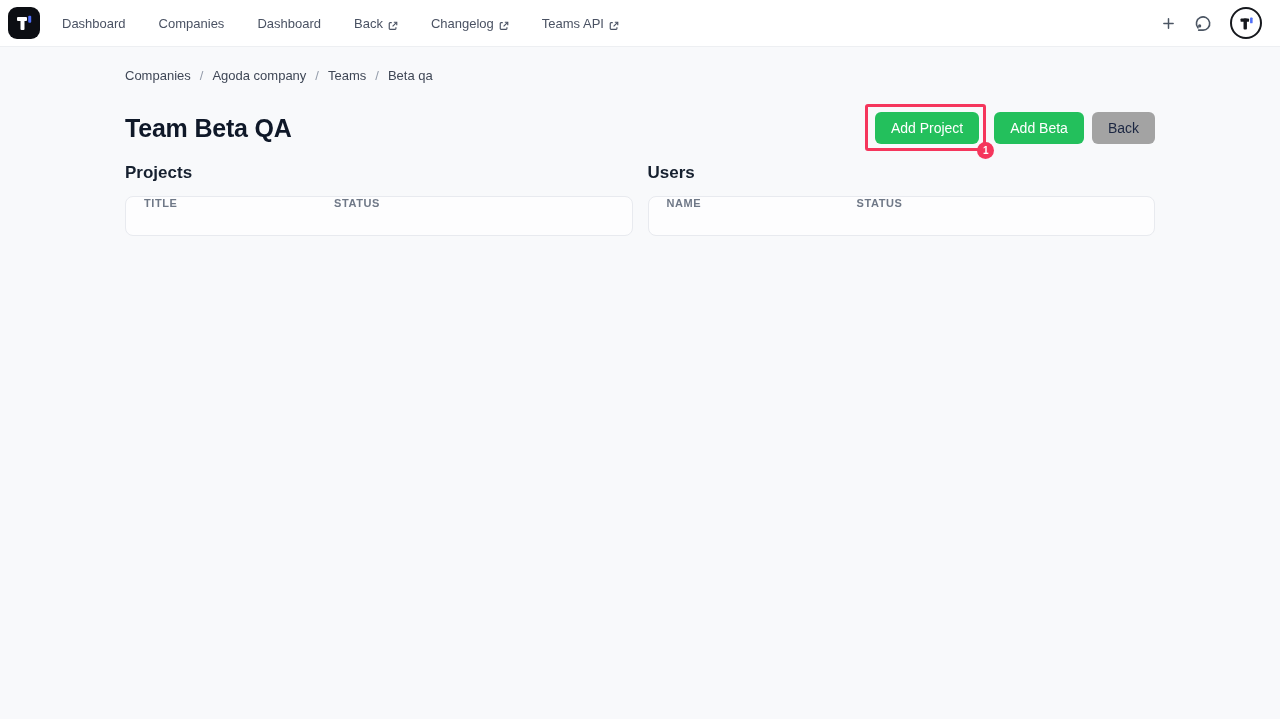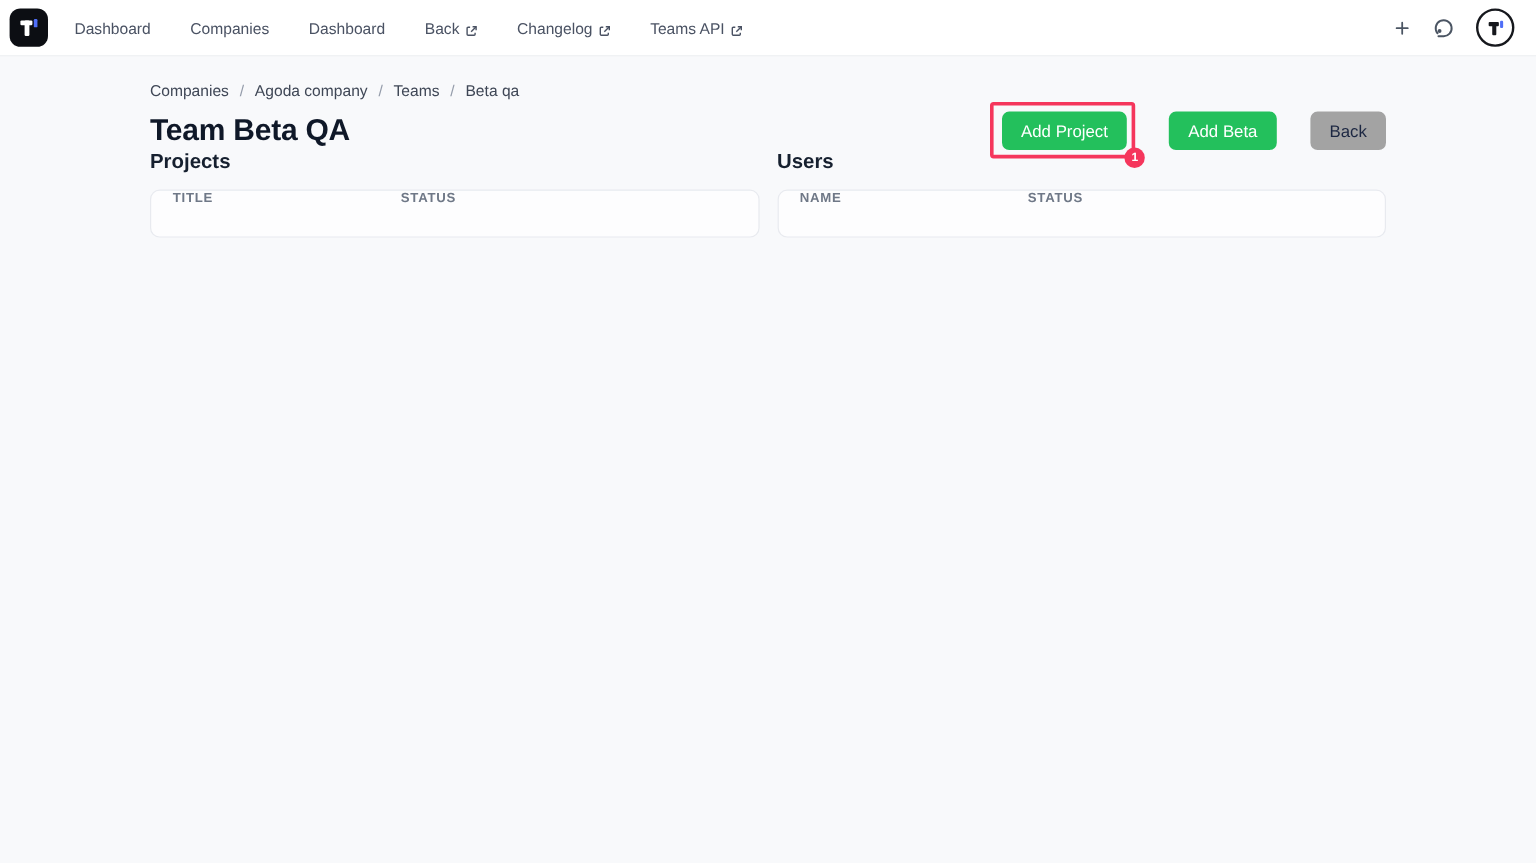--- a/index.html
+++ b/index.html
@@ -71,35 +71,35 @@
     display: flex;
     align-items: center;
     gap: 9px;
     font-size: 13px;
     color: #3f4756;
   }
   .breadcrumb .crumb { cursor: pointer; }
   .breadcrumb .sep { color: #949caa; }
 
   .title-row {
-    margin-top: 10px;
+    margin-top: 29px;
     display: flex;
     align-items: center;
     justify-content: space-between;
   }
   .page-title {
     font-size: 25px;
     font-weight: 800;
     color: #0f1828;
     letter-spacing: -0.2px;
   }
   .actions {
     display: flex;
     align-items: flex-end;
-    gap: 28px;
+    gap: 8px;
     padding-left: 44px;
   }
   .btn {
     height: 32px;
     padding: 0 16px;
     border: none;
     border-radius: 6px;
     font-family: "Liberation Sans", sans-serif;
     font-size: 14px;
     cursor: pointer;
@@ -125,20 +125,21 @@
     background: #f5365c;
     color: #ffffff;
     font-size: 10px;
     font-weight: 700;
     display: flex; align-items: center; justify-content: center;
     pointer-events: none;
   }
 
   
   .sections {
+    margin-top: 19px;
     display: grid;
     grid-template-columns: 1fr 1fr;
     gap: 15px;
   }
   .section-heading {
     font-size: 17px;
     font-weight: 700;
     color: #16202f;
     margin-bottom: 13px;
   }

